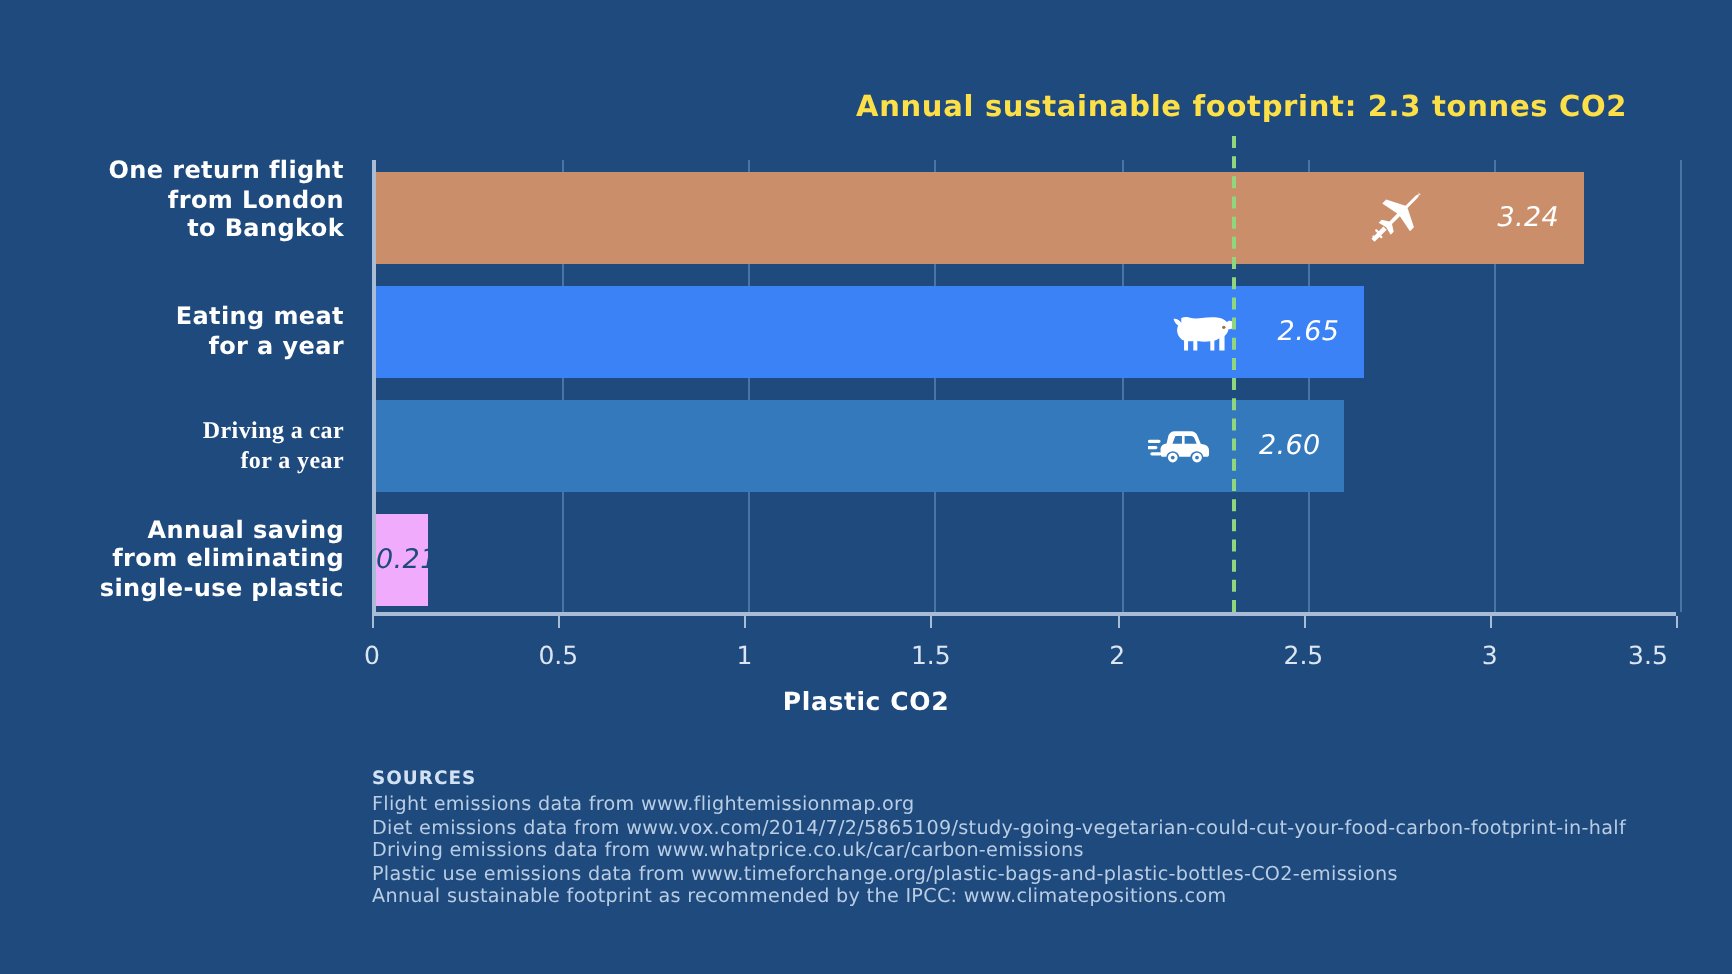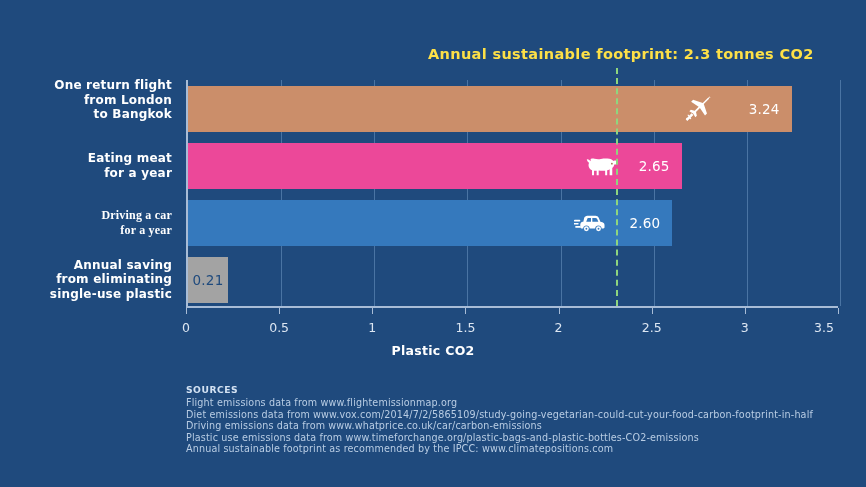--- a/index.html
+++ b/index.html
@@ -58,20 +58,21 @@
     width:100%;
   }
   .bar{
     position:absolute;
     left:0;top:0;height:100%;
     box-sizing:border-box;
     display:flex;
     align-items:center;
     justify-content:flex-end;
     z-index:4;
+    font-style:italic;
   }
   .bar .val{
     color:#ffffff;
     font-size:13.5px;
     font-weight:normal;
     margin-right:12px;
     letter-spacing:.2px;
   }
   .bar.small .val{
     color:#1f4a7d;
@@ -164,21 +165,21 @@
               <svg width="30" height="30" viewBox="0 0 32 32" fill="#fff">
                 <path d="M28.6 4.1c-.9-.9-2.4-.8-3.5.3l-5.1 5.1-10.3-3.4-2.1 2.1 8 5.4-4.2 4.2-4.1-.9-1.6 1.6 4 2.4 2.4 4 1.6-1.6-.9-4.1 4.2-4.2 5.4 8 2.1-2.1-3.4-10.3 5.1-5.1c1.1-1.1 1.3-2.5.4-3.4z"></path>
                 <path d="M8.2 21.3 2.6 27l.9.9 5.7-5.6z" stroke="#fff" stroke-width="1.1"></path>
                 <path d="M4.4 22.6l1 1M6.1 25.2l1 1M2.9 25.9l1 1" stroke="#fff" stroke-width="1.2" stroke-linecap="round"></path>
               </svg>
             </span>
             <span class="val">3.24</span>
           </div>
         </div>
         <div class="row" style="top: 62.5px;">
-          <div class="bar" style="width: 493.657px; background: #ec4899;">
+          <div class="bar" style="width: 493.657px; background: #3b82f6;">
             <span class="bicon" style="right: 62px;">
               <svg width="34" height="26" viewBox="0 0 44 32" fill="#fff">
                 <path d="M6 10c-1.5-2-3.5-3-5-2.5.5 2 1.5 3.5 3 4.3-.8 1.6-.9 3.4-.4 5.1.7 2.4 2.4 4 4.2 4.6V28h2.6v-6h3.4v6h2.6v-6.2c2.6.5 5.6.6 8.4.2V28h2.6v-6.4c1.2-.3 2.3-.8 3.2-1.5V28H34v-9.4c1.4-1.2 2.3-2.8 2.6-4.6.7.3 1.5.2 2.2-.2 1.1-.7 1.6-2 1.2-3.2-.4-1.3-1.7-2-3-1.8-.6.1-1.1.4-1.5.8-1.3-1.6-3.2-2.6-5.3-2.9-3.6-.5-7.3-.4-10.9.2-2.8.5-5.6.4-8.3-.3-1.6-.4-3.2-.4-5 .4z"></path>
                 <circle cx="33.5" cy="13" r="1.1" fill="#9a6f4e"></circle>
               </svg>
             </span>
             <span class="val">2.65</span>
           </div>
         </div>
         <div class="row" style="top: 119.5px;">
@@ -191,21 +192,21 @@
                 <circle cx="15.8" cy="21.4" r="1.2" fill="#3579bd"></circle>
                 <circle cx="31.3" cy="21.4" r="1.2" fill="#3579bd"></circle>
                 <path d="M17.5 7.6h4.2v4.9h-6.1zM23.4 7.6h4.1c.9 0 1.7.5 2.1 1.3l1.5 3.6h-7.7z" fill="#3579bd"></path>
                 <path d="M1 11h6M0 15h5M2.5 19h5" stroke="#fff" stroke-width="2.1" stroke-linecap="round"></path>
               </svg>
             </span>
             <span class="val">2.60</span>
           </div>
         </div>
         <div class="row" style="top: 176.5px;">
-          <div class="bar small" style="width: 40px; background: #a3a3a3; justify-content: center;">
+          <div class="bar small" style="width: 26px; background: #f0abfc; justify-content: center;">
             <span class="val">0.21</span>
           </div>
         </div>
         <div class="threshold-line" style="left: 428.457px; border-left-color: rgb(143, 214, 126);"></div>
       </div>
   </div>
 
   <div id="ylabels">
       <div class="ylabel" style="right: 694px; top: 77px; height: 46px; display: flex; flex-direction: column; justify-content: center; align-items: flex-end;">One return flight
 from London

